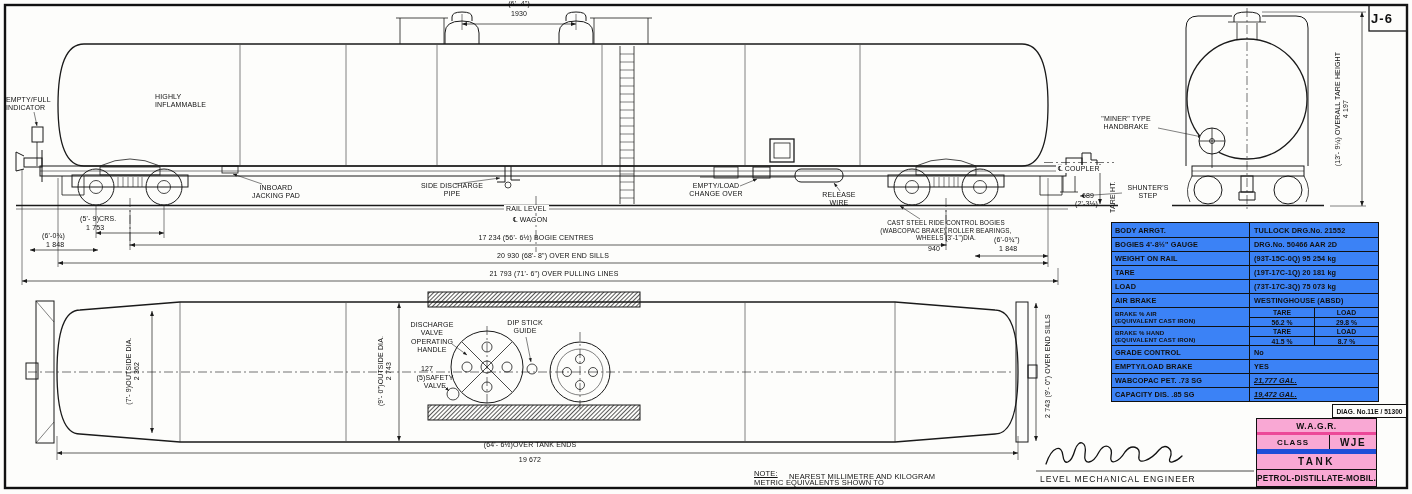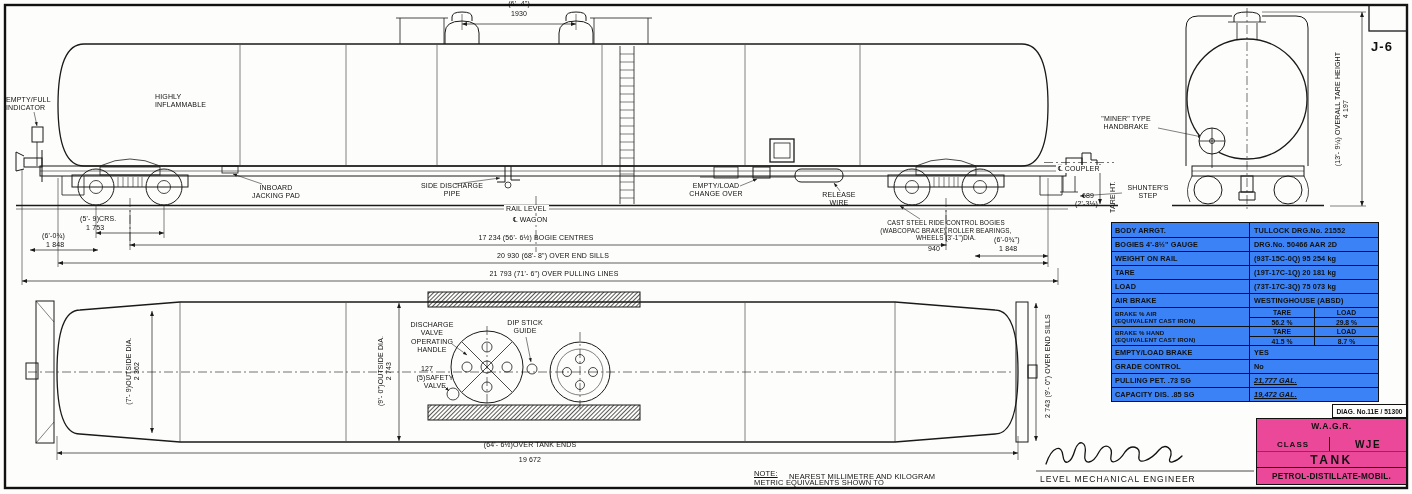--- a/index.html
+++ b/index.html
@@ -29,29 +29,29 @@
   .tv{flex:1;padding:0 4px;font-size:7.3px;font-weight:bold;display:flex;align-items:center;box-sizing:border-box;letter-spacing:.1px}
   .tl2{font-size:6.1px;line-height:1.15;white-space:pre-line;}
   .split{flex:1;display:grid;grid-template-columns:1fr 1fr;grid-template-rows:1fr 1fr;font-size:6.8px;font-weight:bold;}
   .split>div{display:flex;align-items:center;justify-content:center;box-sizing:border-box;}
   .split .bl{border-left:1px solid #111}
   .split .bt{border-top:1px solid #111}
   .uv{text-decoration:underline;font-style:italic}
   
   #diagbox{position:absolute;left:1332px;top:404px;width:75px;height:14px;border:1.4px solid #111;box-sizing:border-box;
            display:flex;align-items:center;justify-content:center;font-size:6.6px;font-weight:bold;background:#fdfdfb;}
-  #titleblock{position:absolute;left:1256px;top:418px;width:151px;border:1.6px solid #111;box-sizing:border-box;background:#ec4899;}
+  #titleblock{position:absolute;left:1256px;top:418px;width:121px;border:1.6px solid #111;box-sizing:border-box;background:#f9a8d4;}
   .tb-rail{height:13px;display:flex;align-items:center;justify-content:center;font-size:8.5px;font-weight:bold;letter-spacing:.6px;}
-  .tb-classrow{height:14px;display:flex;border-top:5px solid #ec4899;}
+  .tb-classrow{height:14px;display:flex;border-top:3px solid #ec4899;}
   .tb-class{width:73px;border-right:1px solid #111;display:flex;align-items:center;justify-content:center;font-size:8px;font-weight:bold;letter-spacing:1px;box-sizing:border-box;}
   .tb-classv{flex:1;display:flex;align-items:center;justify-content:center;font-size:10px;font-weight:bold;letter-spacing:1.5px;}
-  .tb-type{height:15px;display:flex;align-items:center;justify-content:center;border-top:1px solid #1d4ed8;font-size:12px;font-weight:bold;letter-spacing:2.5px;}
+  .tb-type{height:15px;display:flex;align-items:center;justify-content:center;border-top:5px solid #1d4ed8;font-size:10px;font-weight:bold;letter-spacing:2.5px;}
   .tb-comm{height:16px;display:flex;align-items:center;justify-content:center;border-top:1px solid #111;font-size:8.2px;font-weight:bold;letter-spacing:.2px;}
   #j6{position:absolute;left:1369px;top:5px;width:26px;height:26px;display:flex;align-items:center;justify-content:center;
-      font-size:13px;font-weight:bold;letter-spacing:1px;margin-top:28px;}
+      font-size:13px;font-weight:bold;letter-spacing:1px;}
 </style>
 </head>
 <body>
 
 <div id="sheet">
 
 <svg width="1412" height="494" viewBox="0 0 1412 494">
   <defs>
     <marker id="ar" viewBox="0 0 10 10" refX="9.5" refY="5" markerWidth="8" markerHeight="8" orient="auto-start-reverse">
       <path d="M0.5,1.5 L9.5,5 L0.5,8.5 Z" fill="#1a1a1a"></path>
@@ -352,29 +352,29 @@
     <div class="tl tl2">BRAKE % HAND
 (EQUIVALENT CAST IRON)</div>
     <div class="split">
       <div>TARE</div>
       <div class="bl">LOAD</div>
       <div class="bt">41.5 %</div>
       <div class="bl bt">8.7 %</div>
     </div>
   </div>
   <div class="trow">
+        <div class="tl">GRADE CONTROL</div>
+        <div class="tv">No</div>
+      </div>
+  <div class="trow">
         <div class="tl">EMPTY/LOAD BRAKE</div>
         <div class="tv">YES</div>
       </div>
   <div class="trow">
-        <div class="tl">GRADE CONTROL</div>
-        <div class="tv">No</div>
-      </div>
-  <div class="trow">
-        <div class="tl">PULLING PET. .73 SG</div>
+        <div class="tl">WABCOPAC PET. .73 SG</div>
         <div class="tv uv">21,777 GAL.</div>
       </div>
   <div class="trow">
         <div class="tl">CAPACITY DIS. .85 SG</div>
         <div class="tv uv">19,472 GAL.</div>
       </div>
 </div>
 
 <div id="diagbox">DIAG. No.11E / 51300</div>
 <div id="titleblock">

